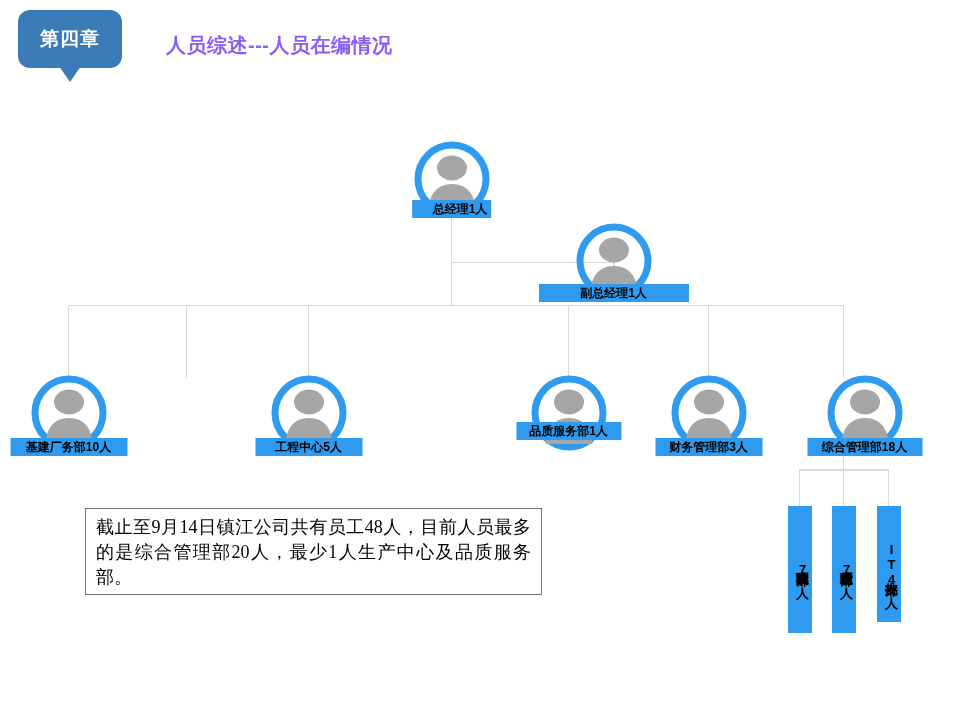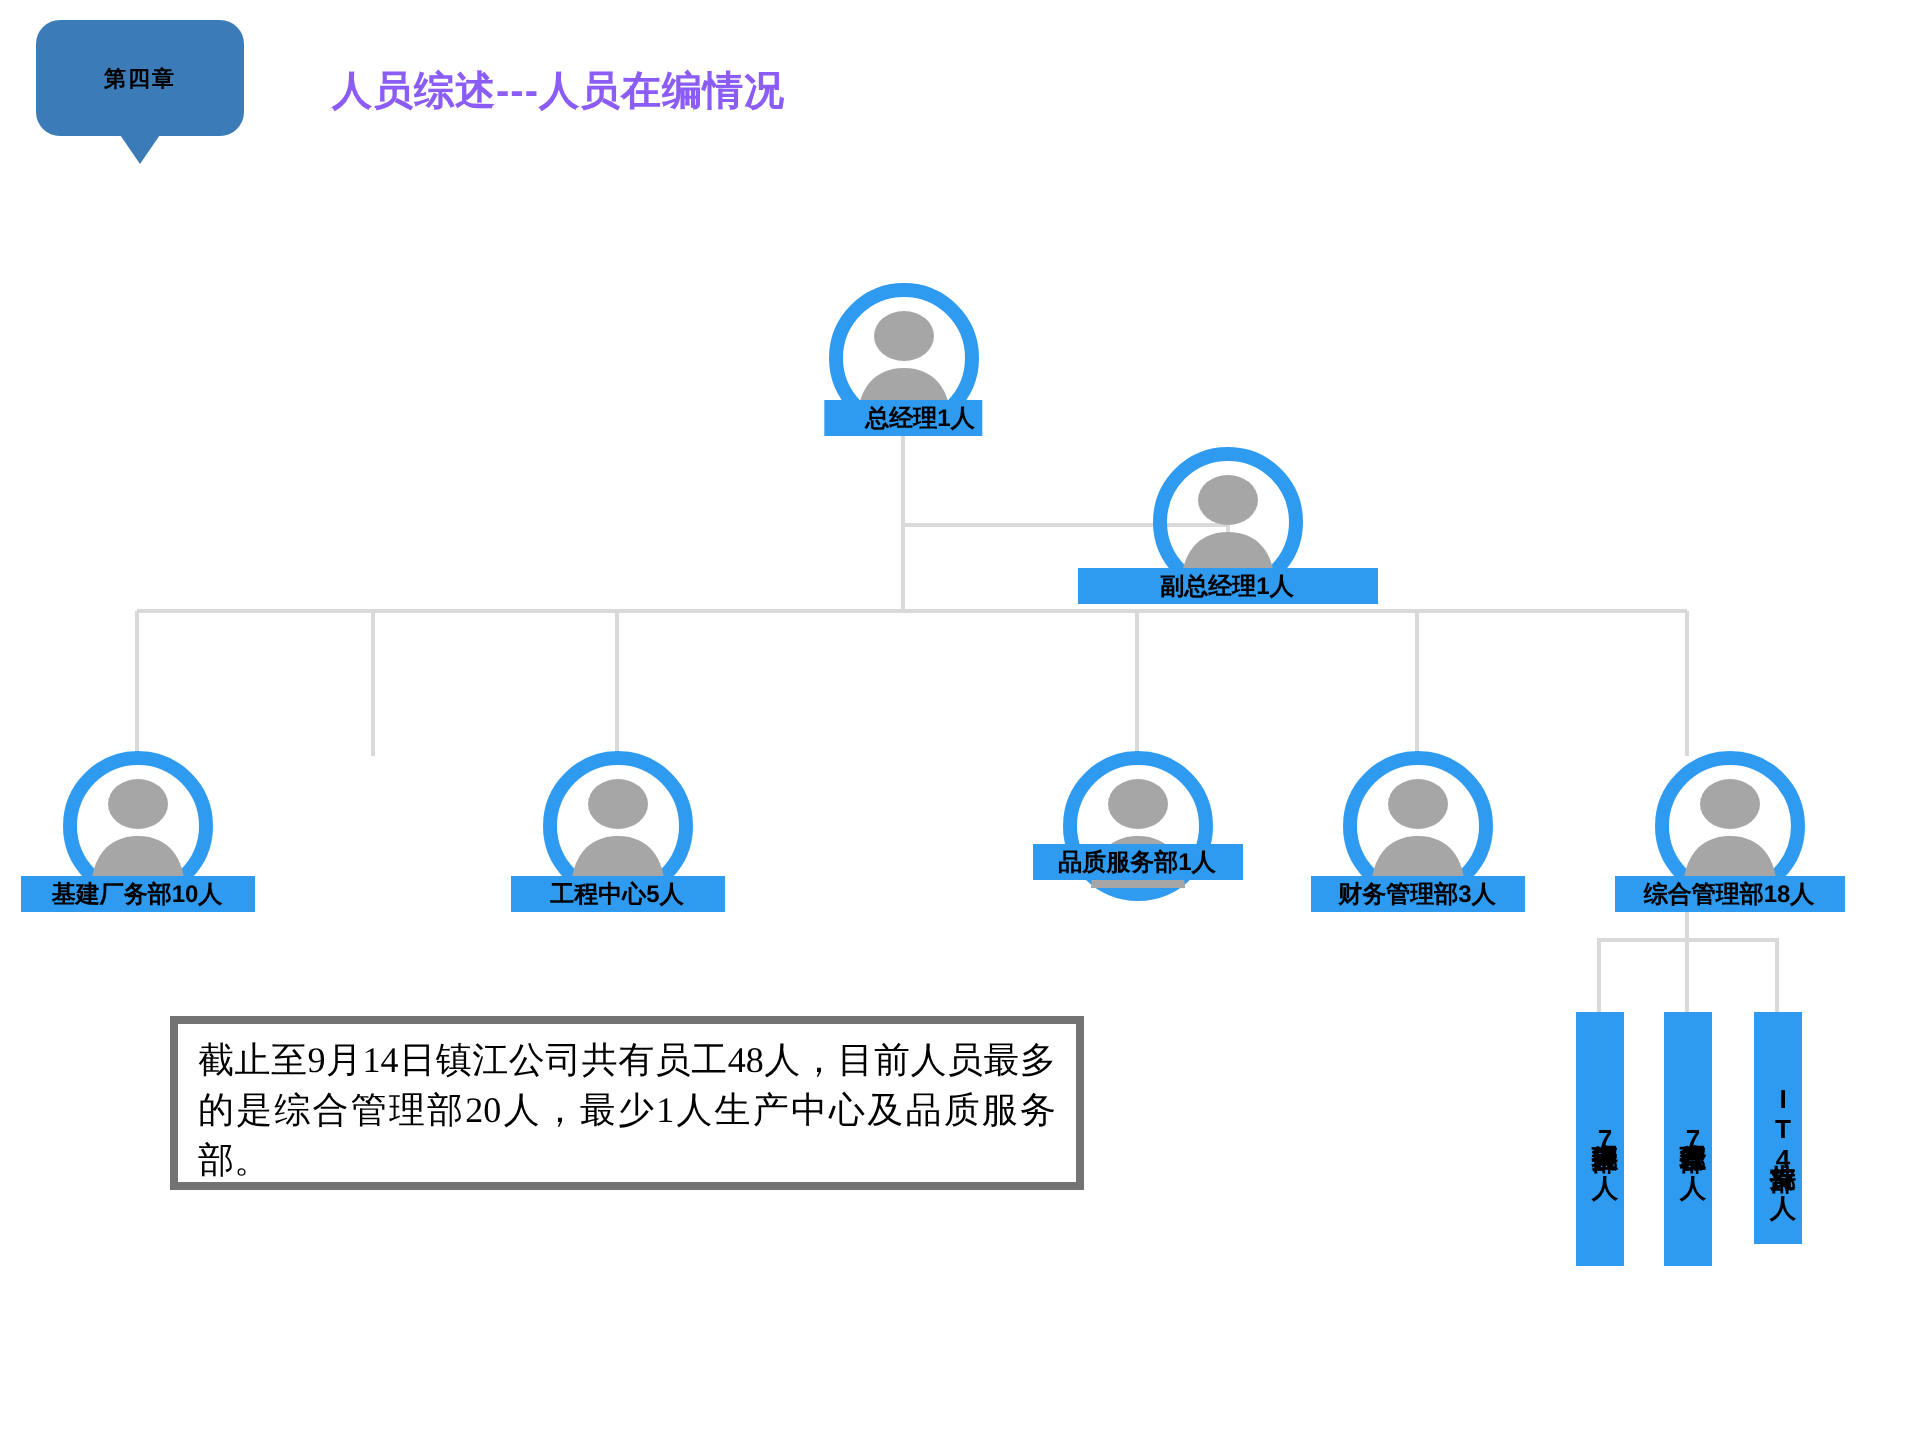--- a/index.html
+++ b/index.html
@@ -22,22 +22,22 @@
     position: absolute;
     left: 18px;
     top: 10px;
     width: 104px;
     height: 58px;
     background: #3b7cb8;
     border-radius: 12px;
     display: flex;
     align-items: center;
     justify-content: center;
-    color: #000000;
-    font-size: 11px;
+    color: #ffffff;
+    font-size: 19px;
     font-weight: bold;
     letter-spacing: 1px;
   }
   .chapter-badge .tail {
     position: absolute;
     left: 50%;
     bottom: -14px;
     margin-left: -11px;
     width: 0;
     height: 0;
@@ -114,21 +114,21 @@
     letter-spacing: 0px;
   }
 
   
   .summary-box {
     position: absolute;
     left: 85px;
     top: 508px;
     width: 457px;
     height: 87px;
-    border: 4px solid #737373;
+    border: 1px solid #737373;
     background: #ffffff;
     box-sizing: border-box;
     padding: 6px 10px 0 10px;
   }
   .summary-text {
     font-family: "Liberation Serif", "DejaVu Serif", serif;
     font-size: 18px;
     line-height: 25px;
     color: #000000;
     text-align: justify;

